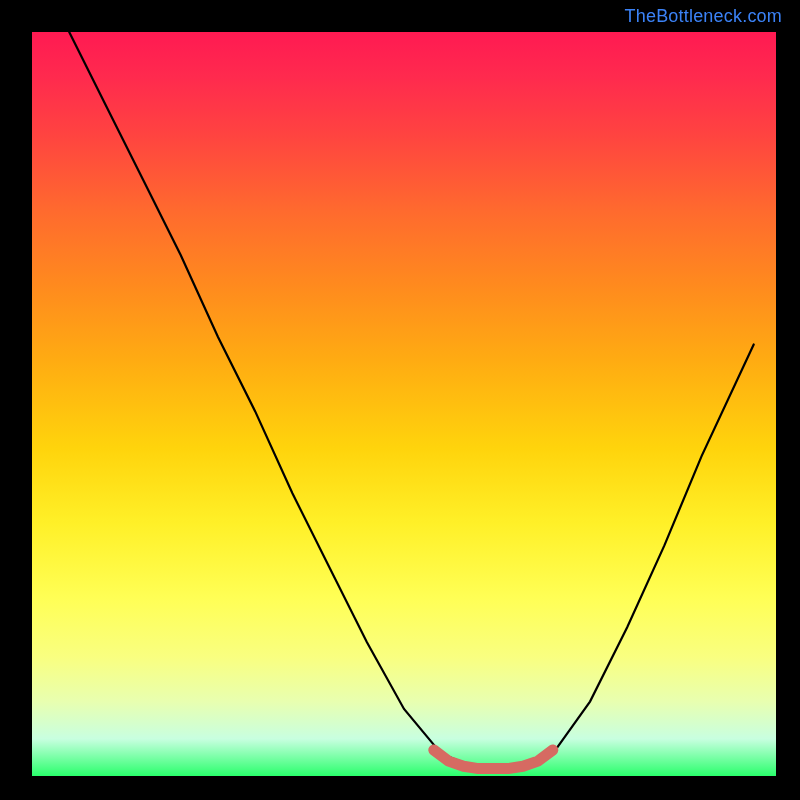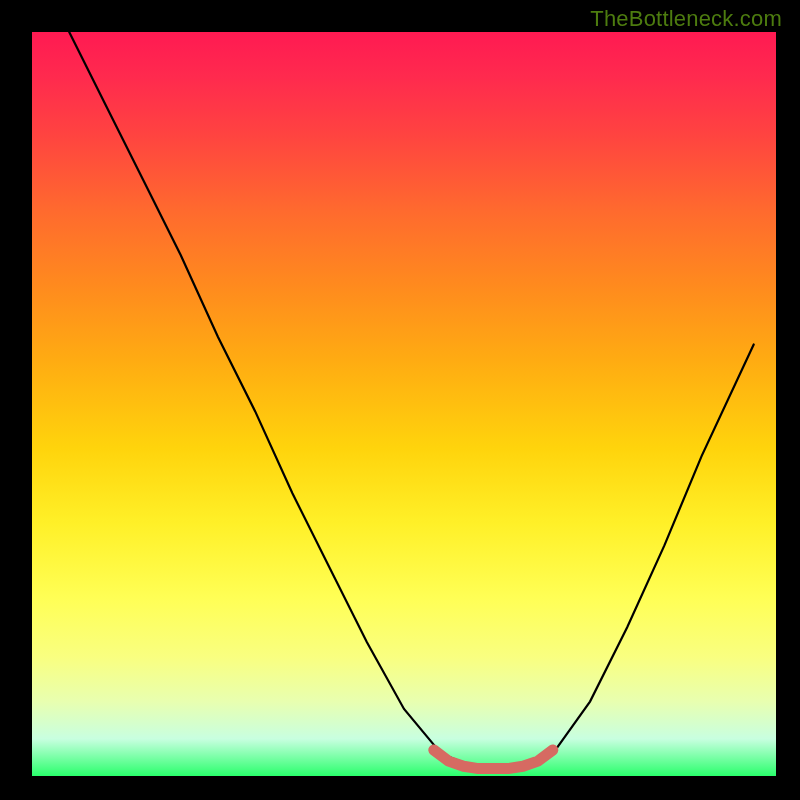--- a/index.html
+++ b/index.html
@@ -8,22 +8,22 @@
     height: 800px;
     background: #000;
     position: relative;
     overflow: hidden;
     font-family: Arial, Helvetica, sans-serif;
   }
   .watermark {
     position: absolute;
     top: 6px;
     right: 18px;
-    color: #4d7c0f;
-    font-size: 22px;
+    color: #3b82f6;
+    font-size: 18px;
     font-weight: 500;
     z-index: 10;
     letter-spacing: 0.2px;
   }
   .plot-frame {
     position: absolute;
     left: 32px;
     top: 32px;
     width: 744px;
     height: 744px;

